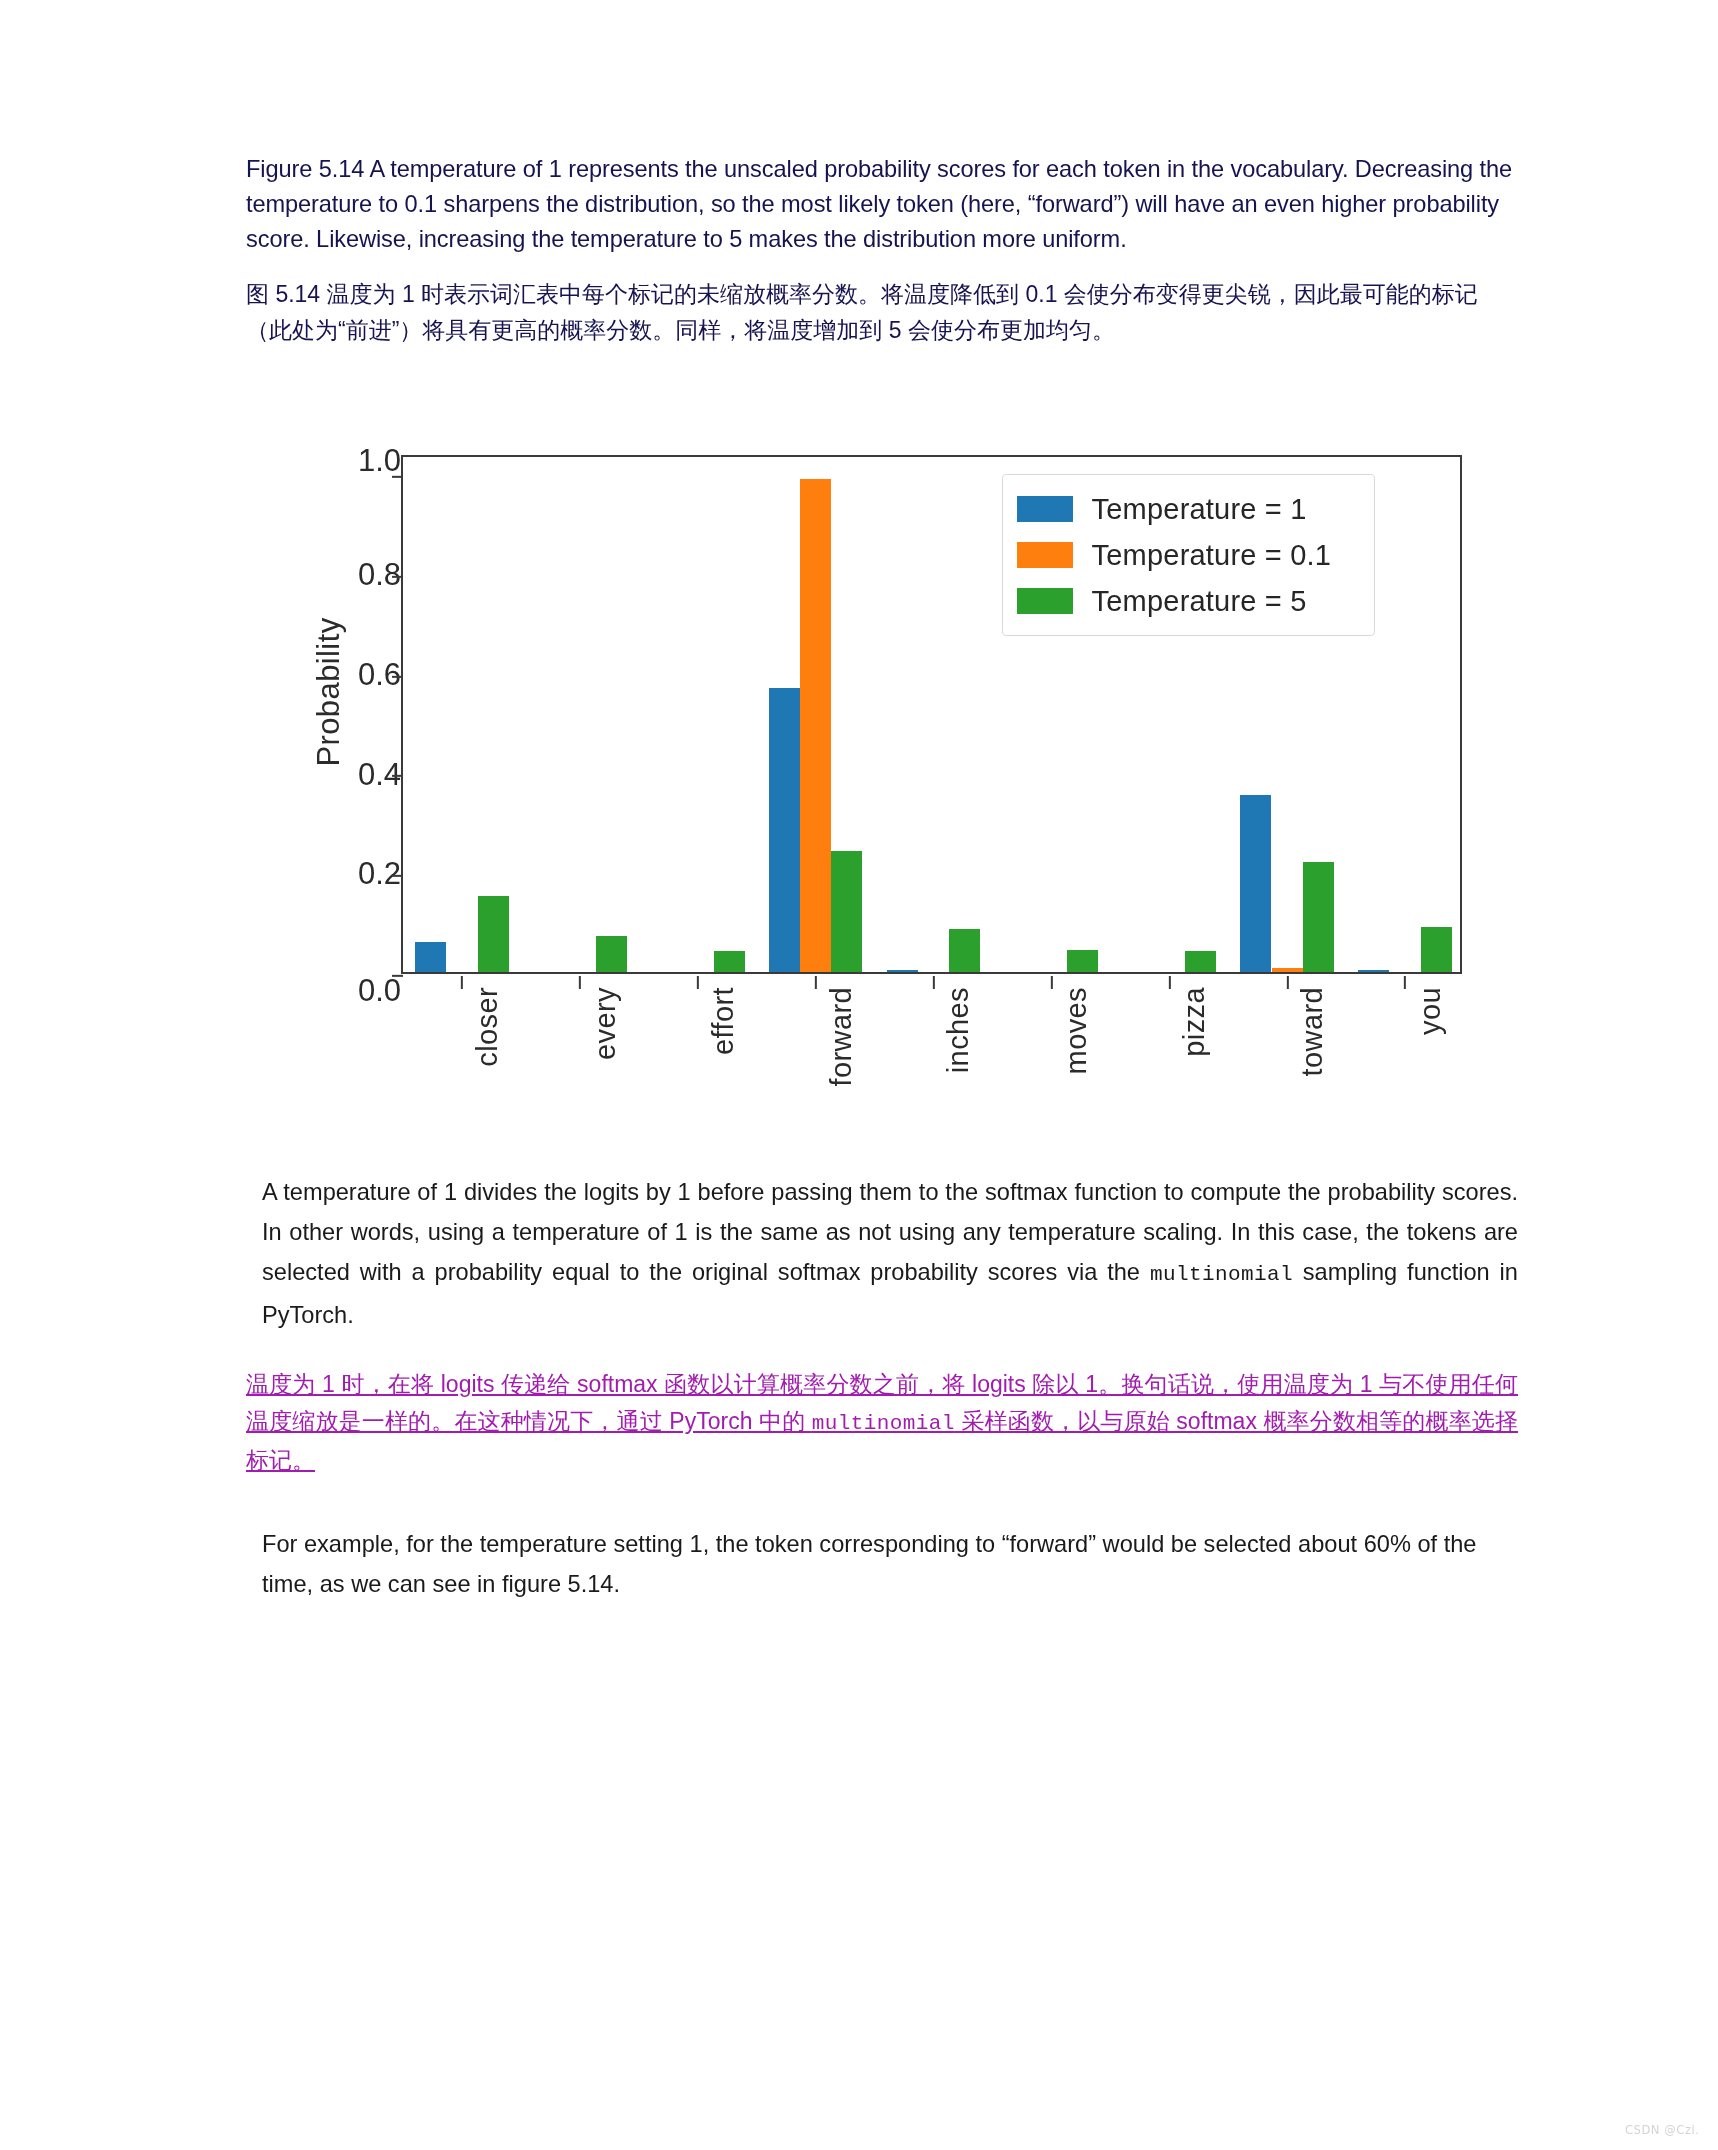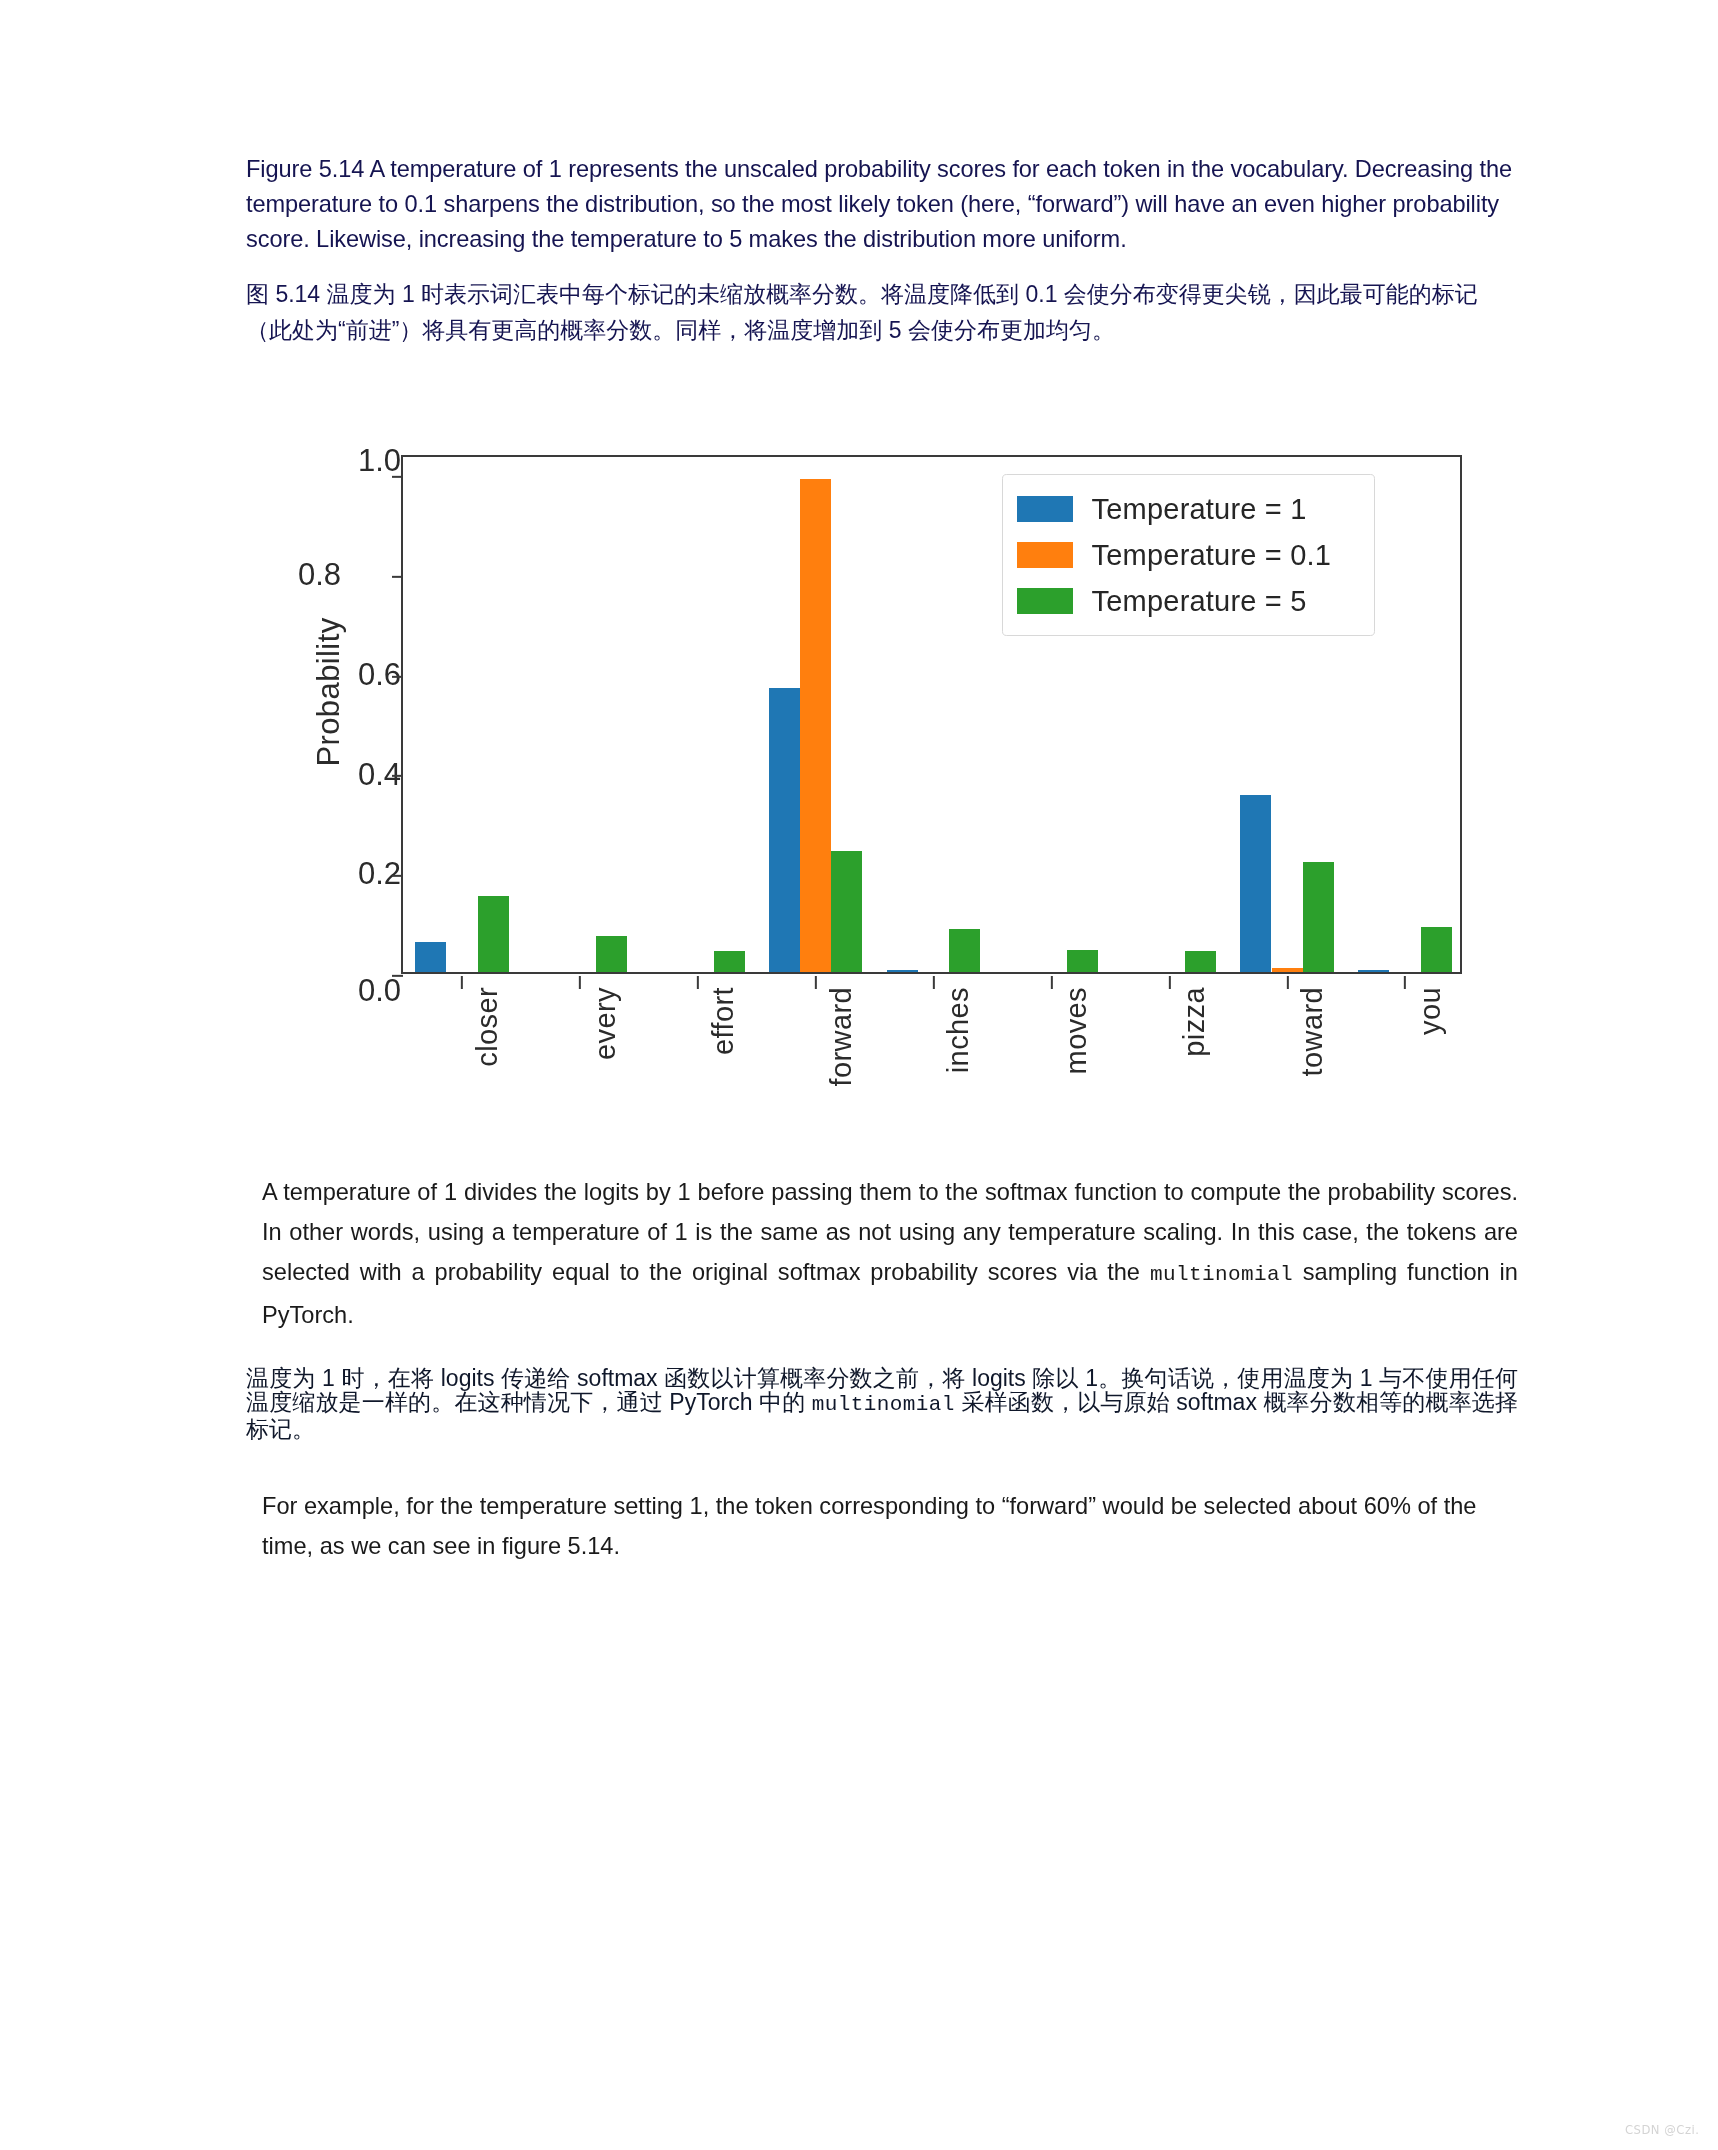--- a/index.html
+++ b/index.html
@@ -30,24 +30,25 @@
 
   .para-body-en{
     color:#1a1a1a;
     font-size:23.6px;
     line-height:40px;
     text-align:justify;
     text-justify:inter-word;
     margin-left:16px;
   }
   .para-body-zh{
-    color:#0f172a;
+    color:#a21caf;
     font-size:23px;
-    line-height:24px;
+    line-height:37px;
     text-align:justify;
+    text-decoration:underline;
   }
   .mono{
     font-family:"Liberation Mono","DejaVu Sans Mono",monospace;
     font-size:21px;
     letter-spacing:0.4px;
   }
 
   
   .figure{
     position:absolute;left:263px;top:445px;width:1216px;height:682px;
@@ -146,21 +147,21 @@
 
   <div class="figure">
 
     <div class="ylabel">Probability</div>
 
     <div id="yticks-host">
         <div class="ytick" style="top: 529px; margin-top: 17px;">0.0</div>
         <div class="ytick" style="top: 429px; text-align: right;">0.2</div>
         <div class="ytick" style="top: 330px;">0.4</div>
         <div class="ytick" style="top: 230px;">0.6</div>
-        <div class="ytick" style="top: 130px; text-align: center;">0.8</div>
+        <div class="ytick" style="top: 130px;">0.8</div>
         <div class="ytick" style="top: 16px;">1.0</div>
       </div>
 
     <div class="chart-frame">
       <div class="plot-inner" id="bars-host">
           <div class="bar" style="left: 11.8px; width: 31px; height: 30px; background: rgb(31, 119, 180);"></div>
           <div class="bar" style="left: 75px; width: 31px; height: 76px; background: rgb(44, 160, 44);"></div>
           <div class="bar" style="left: 193px; width: 31px; height: 36px; background: rgb(44, 160, 44);"></div>
           <div class="bar" style="left: 311px; width: 31px; height: 21px; background: rgb(44, 160, 44);"></div>
           <div class="bar" style="left: 366px; width: 31px; height: 284px; background: rgb(31, 119, 180);"></div>

